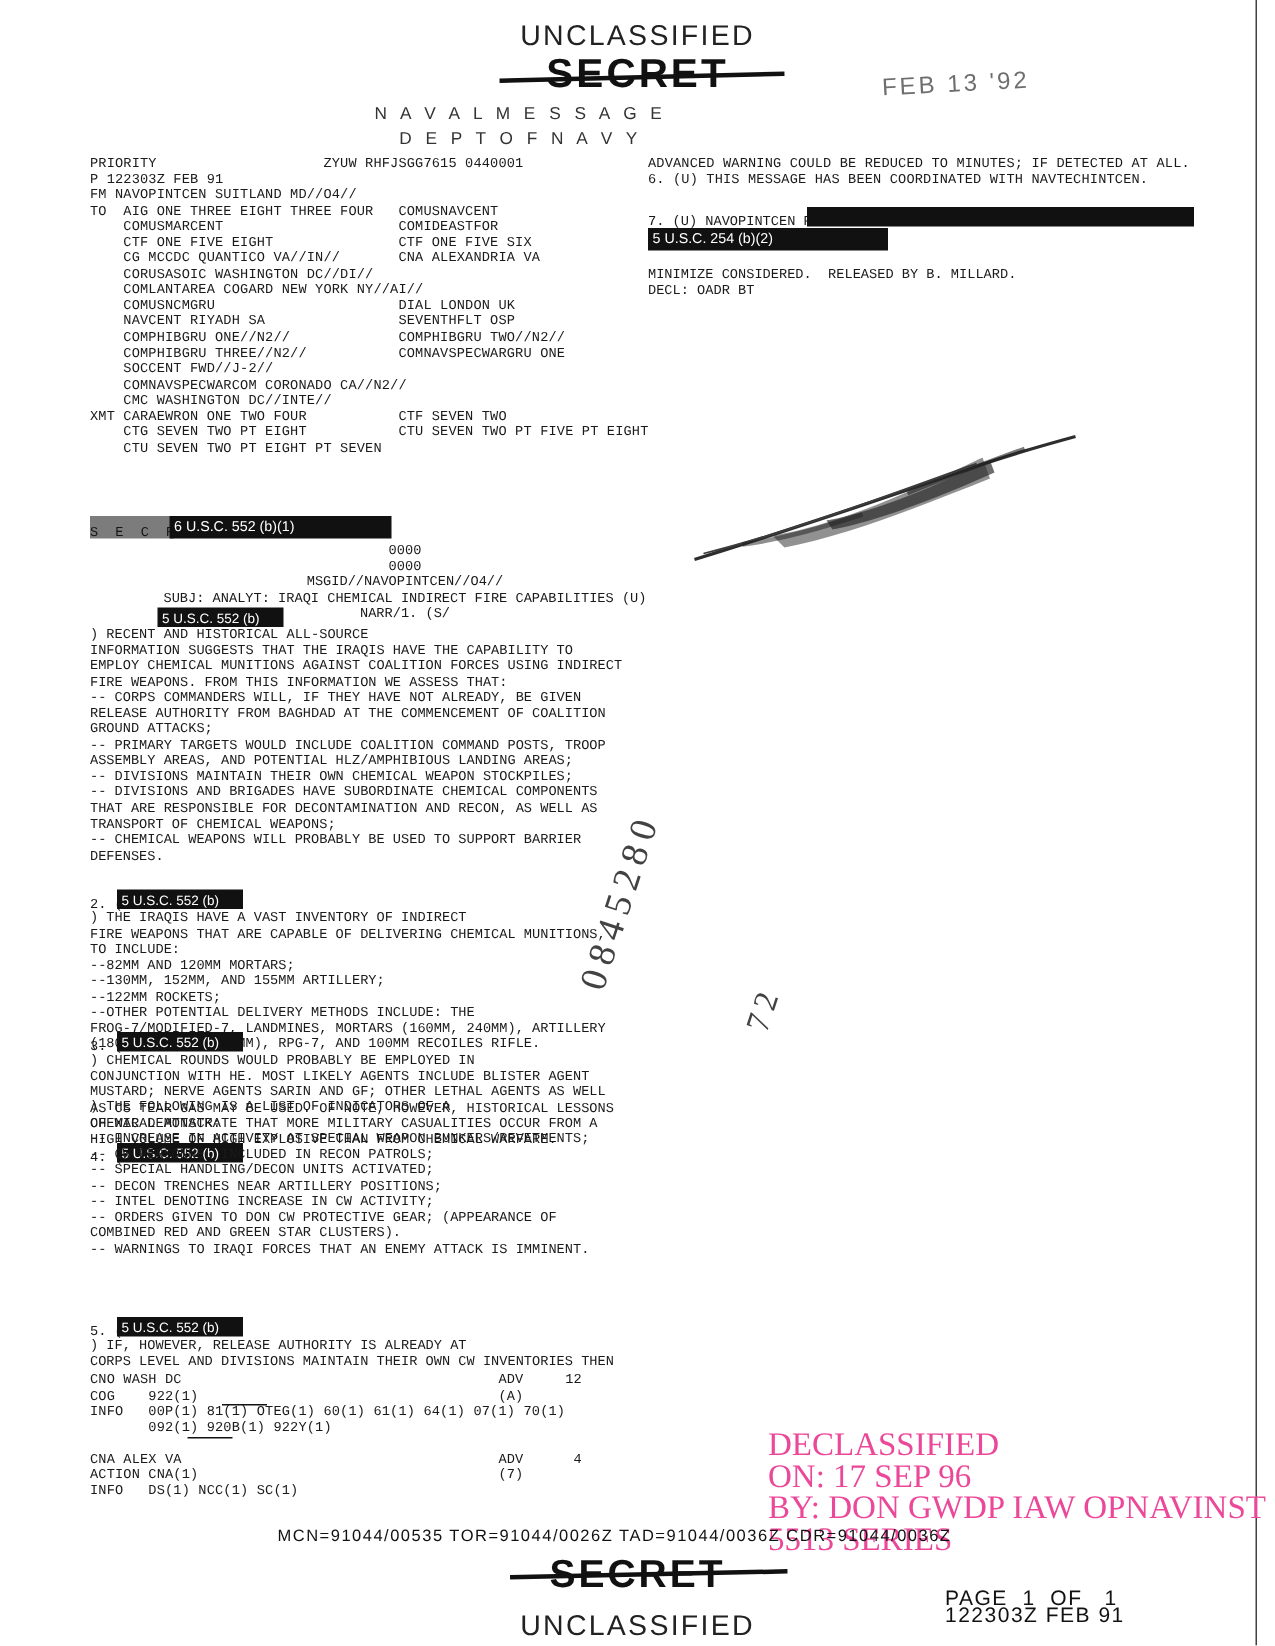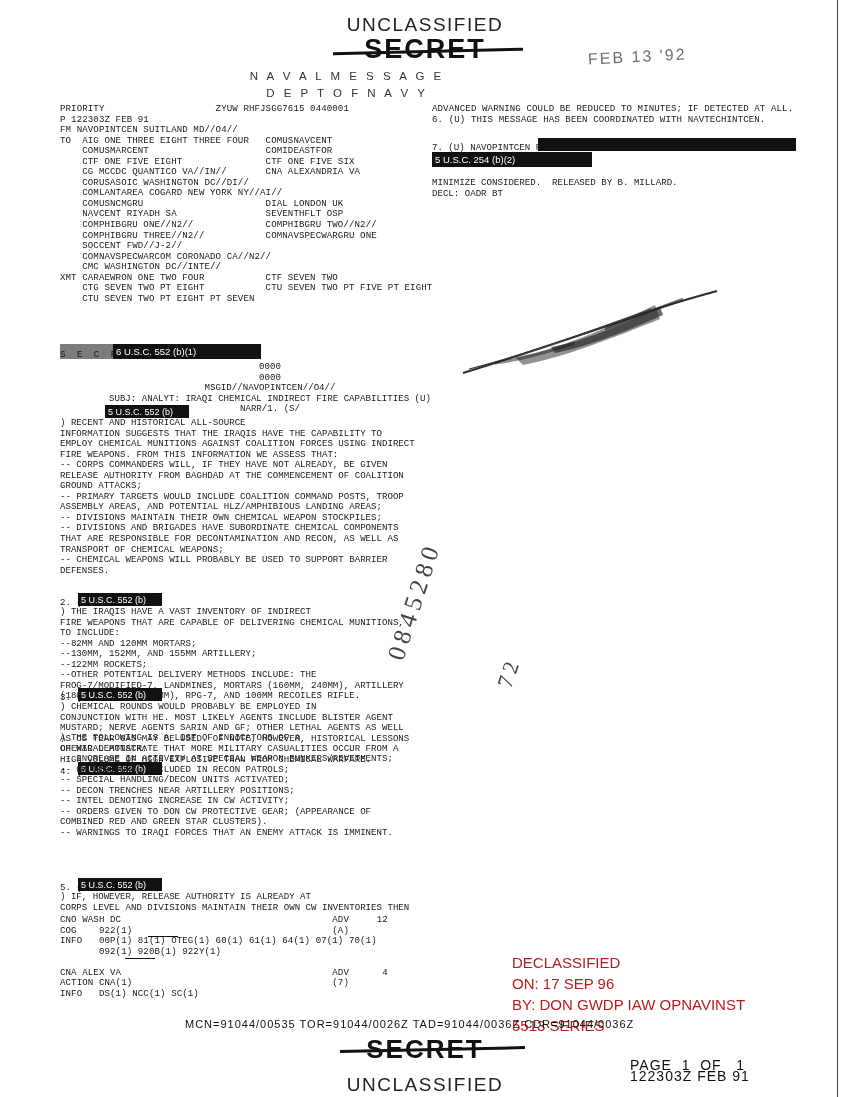--- a/index.html
+++ b/index.html
@@ -31,22 +31,22 @@
 
   .footer-left{position:absolute;left:60px;top:915px;width:420px;
     font-size:9.1px;line-height:10.55px;white-space:pre;letter-spacing:0.1px;}
 
   
   .redact{position:absolute;background:#111;color:#fff;font-family:"Liberation Sans",sans-serif;
     font-size:9.5px;display:flex;align-items:center;justify-content:flex-start;padding-left:3px;
     box-sizing:border-box;white-space:nowrap;overflow:hidden;}
 
   
-  .declass{position:absolute;left:512px;top:952px;font-family:Liberation Sans, sans-serif;
-    font-size:15px;line-height:21px;color:#b91c1c;}
+  .declass{position:absolute;left:512px;top:952px;font-family:Liberation Serif, serif;
+    font-size:22px;line-height:21px;color:#ec4899;}
 
   .secret-bot{position:absolute;left:0;top:1034px;width:850px;text-align:center;
     font-family:"Liberation Sans",sans-serif;font-weight:bold;font-size:26px;letter-spacing:2px;color:#111;}
   .strike-bot{position:absolute;left:340px;top:1048px;width:185px;height:3px;background:#111;transform:rotate(-1.2deg);}
   .unclass-bot{position:absolute;left:0;top:1074px;width:850px;text-align:center;
     font-family:"Liberation Sans",sans-serif;font-size:19px;letter-spacing:1.5px;color:#222;}
 
   .mcn-line{position:absolute;left:185px;top:1018px;font-family:"Liberation Sans",sans-serif;
     font-size:11px;letter-spacing:1px;color:#111;}
   .pagebox{position:absolute;left:630px;top:1060px;font-family:"Liberation Sans",sans-serif;

